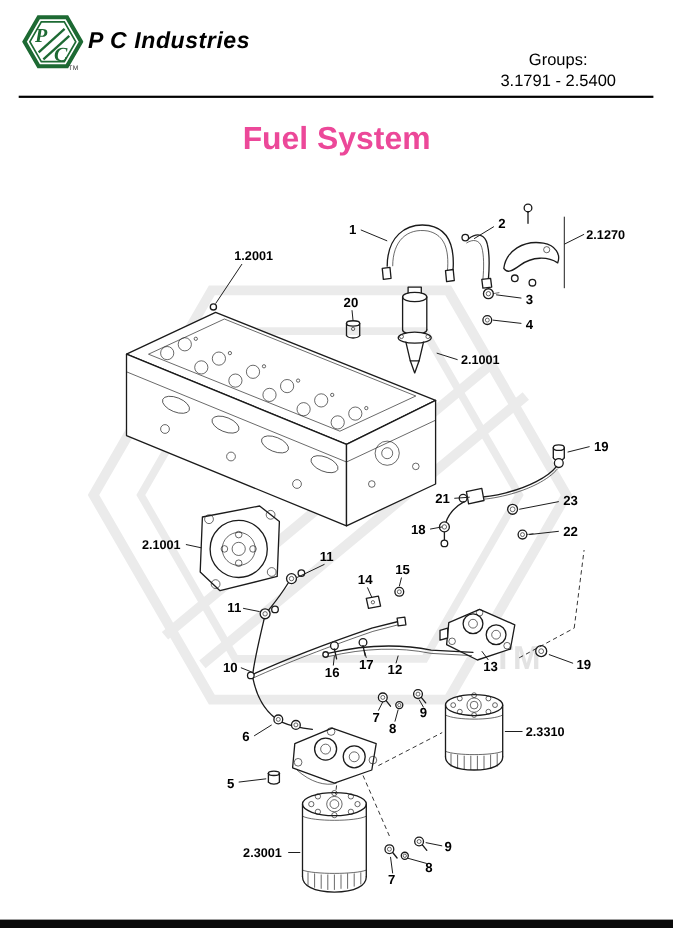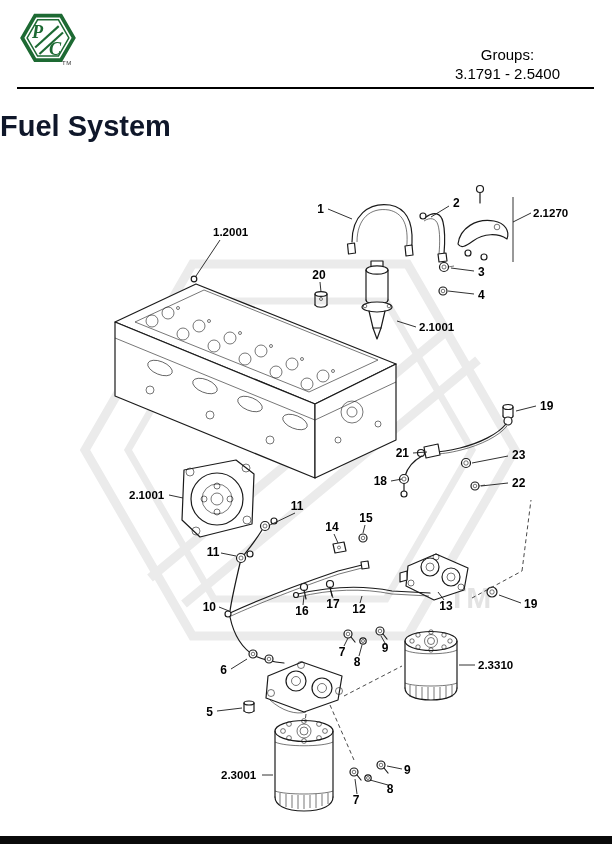--- a/index.html
+++ b/index.html
@@ -8,22 +8,22 @@
           font-family:"Liberation Sans", sans-serif; overflow:hidden; }
   .logo-wrap { position:absolute; left:20px; top:9px; width:60px; height:62px; }
   .logo-tm { position:absolute; left:62px; top:60px; font-size:6px; color:#333; letter-spacing:0.5px; }
   .company { position:absolute; left:80px; top:26px; font-size:21px; font-weight:bold;
              font-style:italic; color:#000; letter-spacing:0.5px; }
   .groups-box { position:absolute; right:52px; top:46px; text-align:center;
                 font-weight:normal; color:#000; }
   .groups-label { font-size:15px; line-height:18px; }
   .groups-range { font-size:15px; line-height:19px; }
   .rule { position:absolute; left:17px; top:87px; width:577px; height:2px; background:#000; }
-  .title { position:absolute; left:0; top:110px; width:100%; text-align:left;
-           font-size:29px; font-weight:bold; color:#0f172a; }
+  .title { position:absolute; left:0; top:110px; width:100%; text-align:center;
+           font-size:29px; font-weight:bold; color:#ec4899; }
   .diagram { position:absolute; left:0; top:150px; }
   .botbar { position:absolute; left:0; top:836px; width:612px; height:8px; background:#0a0a0a; }
 
   
   .fw  { fill:#fff; stroke:#1b1b1b; stroke-width:1.2; stroke-linejoin:round; }
   .ln  { fill:none; stroke:#1b1b1b; stroke-width:1.2; stroke-linecap:round; stroke-linejoin:round; }
   .tn  { fill:none; stroke:#1b1b1b; stroke-width:0.6; }
   .ld  { fill:none; stroke:#1b1b1b; stroke-width:0.9; }
   .dsh { fill:none; stroke:#1b1b1b; stroke-width:0.8; stroke-dasharray:4 3; }
   .co  { font-family:"Liberation Sans",sans-serif; font-size:12px; font-weight:bold; fill:#000; }
@@ -42,20 +42,21 @@
     <svg width="56" height="60" viewBox="0 0 52 56">
       <polygon class="lg" points="50,27 38,47.8 14,47.8 2,27 14,6.2 38,6.2" fill="#fff" stroke-width="3.5"></polygon>
       <polygon class="lg" points="45.5,27 35.75,43.9 16.25,43.9 6.5,27 16.25,10.1 35.75,10.1" fill="none" stroke-width="1.4"></polygon>
       <line class="lg" x1="14" y1="36" x2="36" y2="16" stroke-width="2"></line>
       <line class="lg" x1="18" y1="42" x2="40" y2="22" stroke-width="2"></line>
       <text class="lgt" x="11" y="27" font-size="17">P</text>
       <text class="lgt" x="27" y="43" font-size="17">C</text>
     </svg>
   </div>
   <span class="logo-tm">TM</span>
+  <div class="company">P C Industries</div>
   <div class="groups-box">
     <div class="groups-label">Groups:</div>
     <div class="groups-range">3.1791 - 2.5400</div>
   </div>
   <div class="rule"></div>
 
   <div class="title">Fuel System</div>
 
   <svg class="diagram" width="612" height="686" viewBox="0 150 612 686">
 

